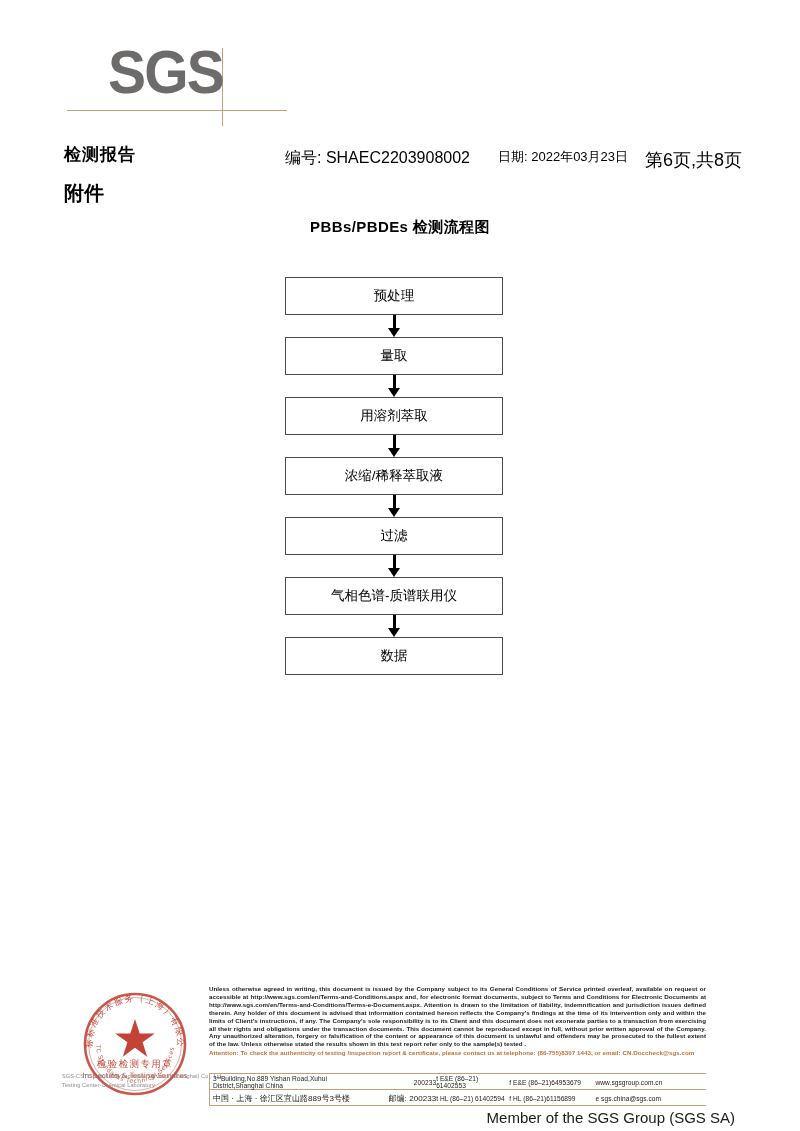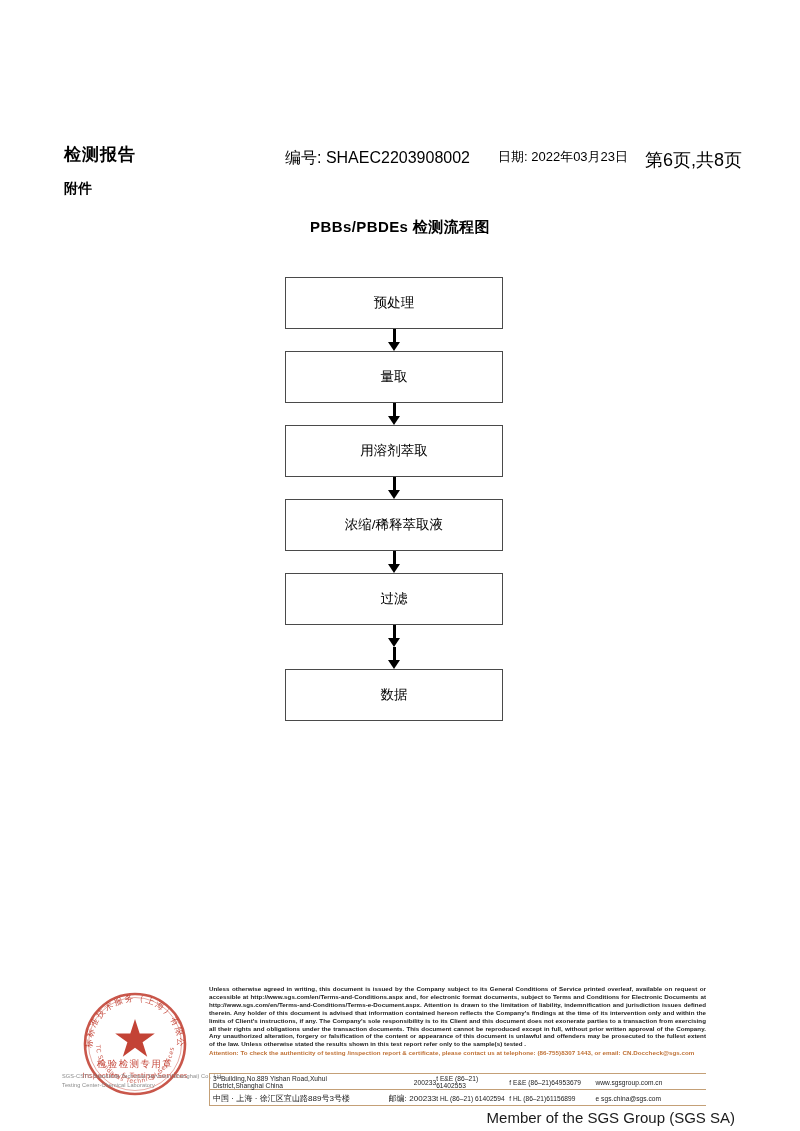--- a/index.html
+++ b/index.html
@@ -63,21 +63,21 @@
     left: 64px;
     top: 143px;
     font-size: 17px;
     font-weight: bold;
     letter-spacing: 1px;
   }
   .hdr-attach {
     position: absolute;
     left: 64px;
     top: 180px;
-    font-size: 14px;
+    font-size: 20px;
     font-weight: bold;
   }
   .hdr-no {
     position: absolute;
     left: 285px;
     top: 148px;
     font-size: 16px;
   }
   .hdr-date {
     position: absolute;
@@ -105,21 +105,21 @@
   }
   .flow {
     position: absolute;
     left: 285px;
     top: 277px;
     width: 218px;
   }
   .flow-box {
     box-sizing: border-box;
     width: 218px;
-    height: 52px;
+    height: 38px;
     border: 1px solid #4a4a4a;
     display: flex;
     align-items: center;
     justify-content: center;
     font-size: 13.5px;
     color: #000;
     background: #fff;
   }
   .flow-arrow {
     position: relative;
@@ -232,20 +232,25 @@
     text-align: right;
     font-size: 15px;
     color: #1a1a1a;
   }
 </style>
 </head>
 <body>
 
 <div class="page">
 
+  <div class="logo-block">
+    <div class="logo-hline"></div>
+    <div class="logo-vline"></div>
+    <div class="logo-text">SGS</div>
+  </div>
 
   <div class="hdr-title">检测报告</div>
   <div class="hdr-attach">附件</div>
   <div class="hdr-no">编号: SHAEC2203908002</div>
   <div class="hdr-date">日期: 2022年03月23日</div>
   <div class="hdr-page">第6页,共8页</div>
 
   <div class="flow-title">PBBs/PBDEs 检测流程图</div>
 
   <div class="flow">
@@ -273,20 +278,21 @@
       <div class="shaft"></div>
       <div class="head"></div>
     </div>
 
     <div class="flow-box">过滤</div>
     <div class="flow-arrow">
       <div class="shaft"></div>
       <div class="head"></div>
     </div>
 
+    <div class="flow-box">气相色谱-质谱联用仪</div>
     <div class="flow-arrow">
       <div class="shaft"></div>
       <div class="head"></div>
     </div>
 
     <div class="flow-box">数据</div>
 
   </div>
 
   <div class="seal">

